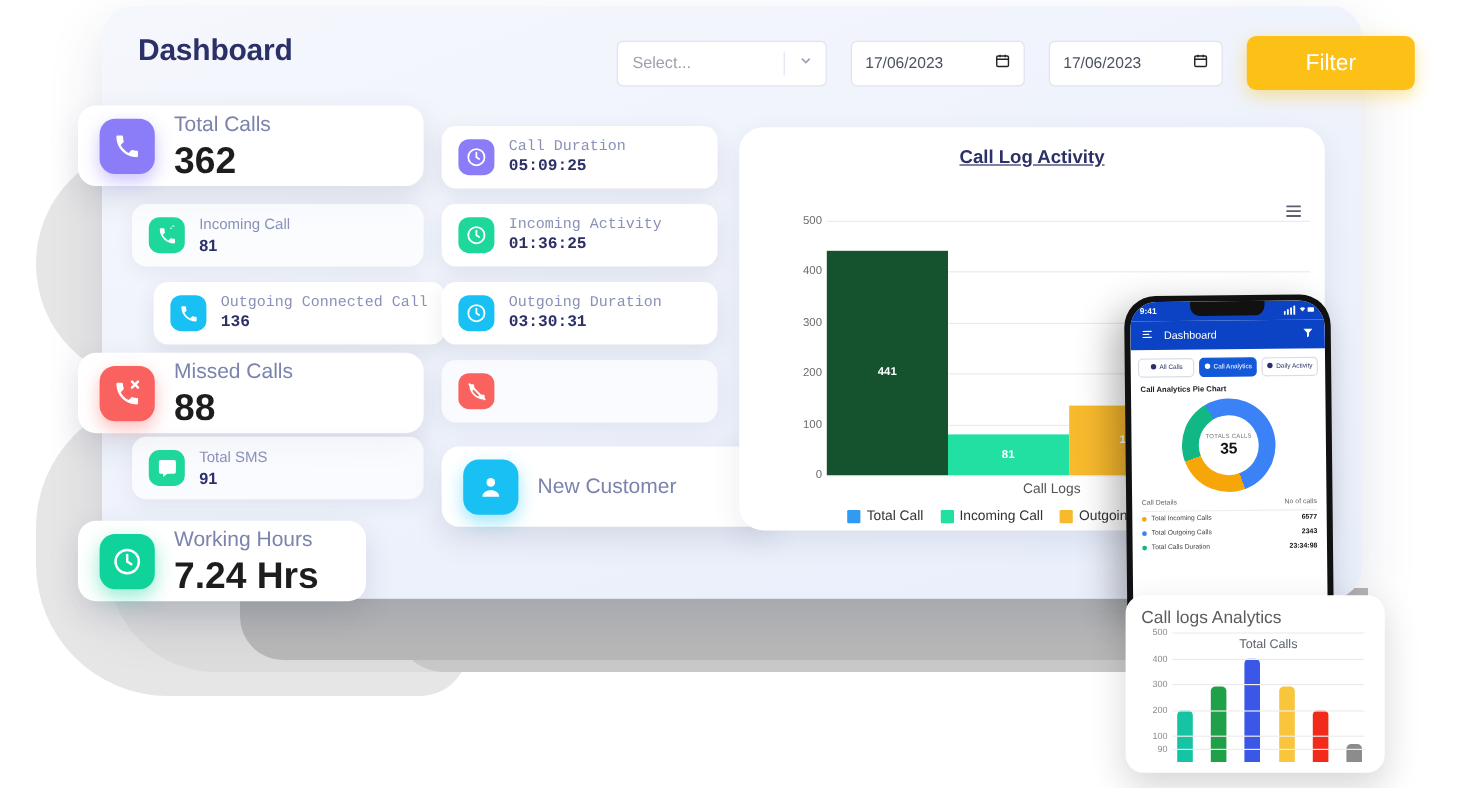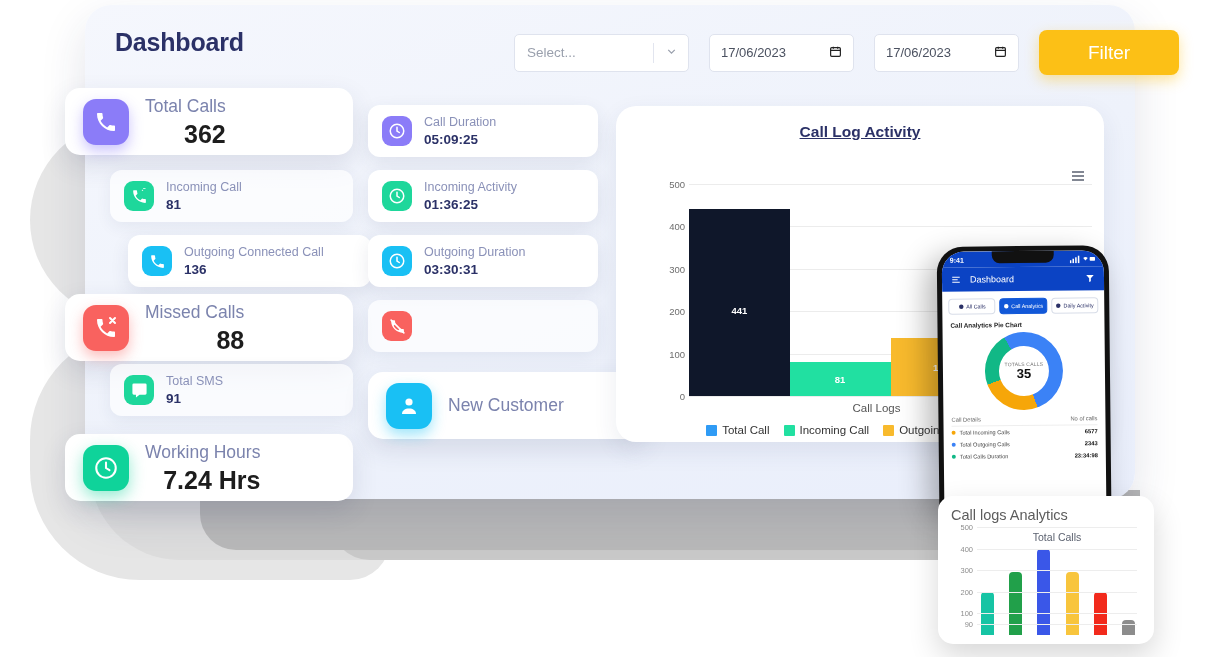--- a/index.html
+++ b/index.html
@@ -53,40 +53,40 @@
 
   
   .big-card {
     position:absolute; background:#fff; border-radius:15px;
     box-shadow:0 10px 26px rgba(45,55,95,.13);
     display:flex; align-items:center; padding:0 18px;
   }
   .big-card .ic { width:46px; height:46px; border-radius:13px; display:flex; align-items:center; justify-content:center; flex:none; }
   .big-card .txt { margin-left:16px; }
   .big-card .lbl { font-size:17.5px; color:#7b83ad; line-height:1.4; }
-  .big-card .val { font-size:25px; font-weight:bold; color:#1d1d1d; line-height:1.2;text-align:right; }
+  .big-card .val { font-size:31px; font-weight:bold; color:#1d1d1d; line-height:1.2; }
 
   .sub-card {
     position:absolute; background:rgba(255,255,255,.68); border-radius:12px;
     box-shadow:0 5px 16px rgba(45,55,95,.07);
     display:flex; align-items:center; padding:0 14px;
   }
-  .sub-card.solid { background:#fff; box-shadow:0 6px 18px rgba(45,55,95,.10); }
+  .sub-card.solid { background:#fff; box-shadow:0 6px 18px rgba(45,55,95,.10);font-family:Liberation Mono, monospace; }
   .sub-card .ic { width:30px; height:30px; border-radius:9px; display:flex; align-items:center; justify-content:center; flex:none; }
   .sub-card .txt { margin-left:12px; }
   .sub-card .lbl { font-size:12.5px; color:#8a91b8; line-height:1.45; }
   .sub-card .val { font-size:13.5px; font-weight:bold; color:#2b3167; line-height:1.3; }
 
   
   #card-total-calls   { left:65px;  top:88px;  width:288px; height:67px; }
   #card-incoming      { left:110px; top:170px; width:243px; height:52px; }
   #card-outgoing      { left:110px; top:235px; width:243px; height:52px;margin-left:18px; }
   #card-missed        { left:65px;  top:294px; width:288px; height:67px; }
   #card-sms           { left:110px; top:364px; width:243px; height:52px; }
-  #card-working       { left:65px;  top:434px; width:288px; height:67px; }
+  #card-working       { left:65px;  top:434px; width:240px; height:67px; }
   
   #card-call-dur      { left:368px; top:105px; width:230px; height:52px; }
   #card-in-dur        { left:368px; top:170px; width:230px; height:52px; }
   #card-out-dur       { left:368px; top:235px; width:230px; height:52px; }
   #card-not-resp      { left:368px; top:300px; width:230px; height:52px; }
   #card-new-customer  { left:368px; top:372px; width:278px; height:67px; }
 
   
   #chart-panel {
     position:absolute; left:616px; top:106px; width:488px; height:336px;
@@ -346,21 +346,21 @@
       <div class="ytick" style="top: 169.6px;">100</div>
       <div class="gridline" style="top: 127.2px;"></div>
       <div class="ytick" style="top: 127.2px;">200</div>
       <div class="gridline" style="top: 84.8px;"></div>
       <div class="ytick" style="top: 84.8px;">300</div>
       <div class="gridline" style="top: 42.4px;"></div>
       <div class="ytick" style="top: 42.4px;">400</div>
       <div class="gridline" style="top: 0px;"></div>
       <div class="ytick" style="top: 0px;">500</div>
       <div id="bars">
-        <div class="bar" style="flex: 1 1 0%; height: 186.984px; background: #0f172a;">
+        <div class="bar" style="flex: 1 1 0%; height: 186.984px; background: #14532d;">
           <div class="bv" style="top: 54%;">441</div>
         </div>
         <div class="bar" style="flex: 1 1 0%; height: 34.344px; background: rgb(33, 224, 161);">
           <div class="bv">81</div>
         </div>
         <div class="bar" style="flex: 1 1 0%; height: 57.664px; background: rgb(248, 186, 45);">
           <div class="bv">136</div>
         </div>
         <div class="bar" style="flex: 1 1 0%; height: 33.92px; background: rgb(242, 61, 109);">
           <div class="bv">80</div>

